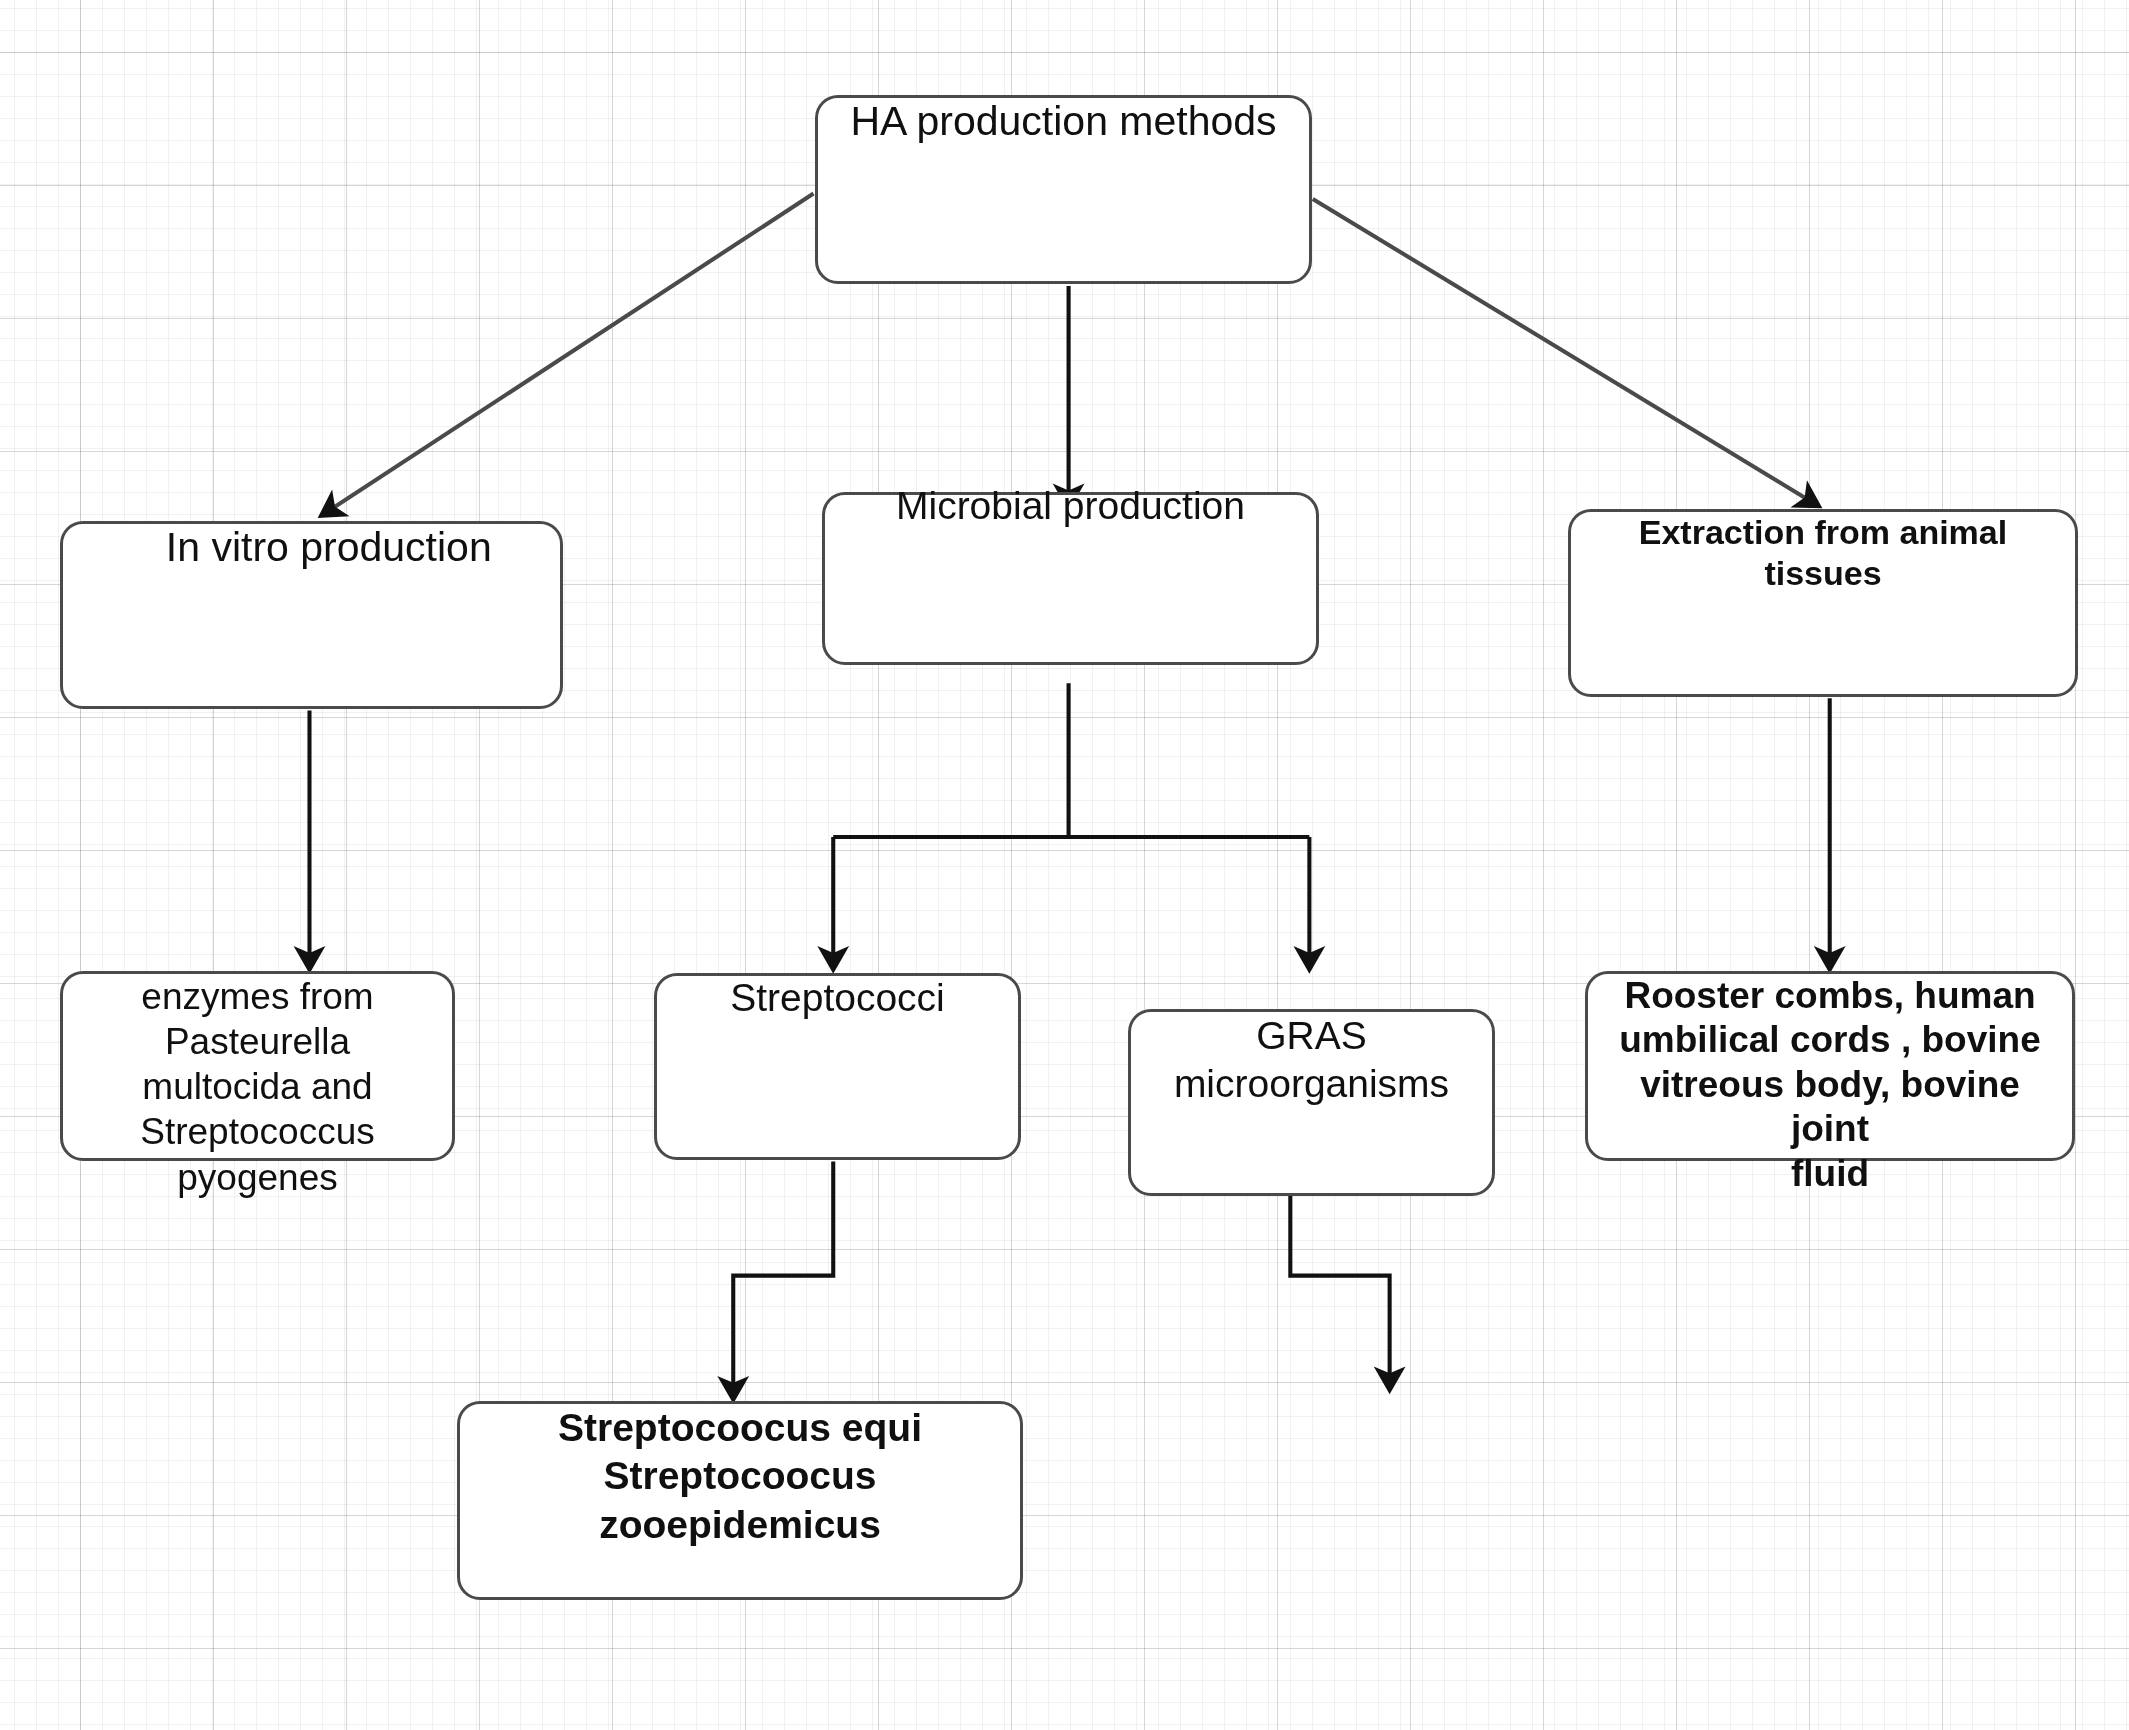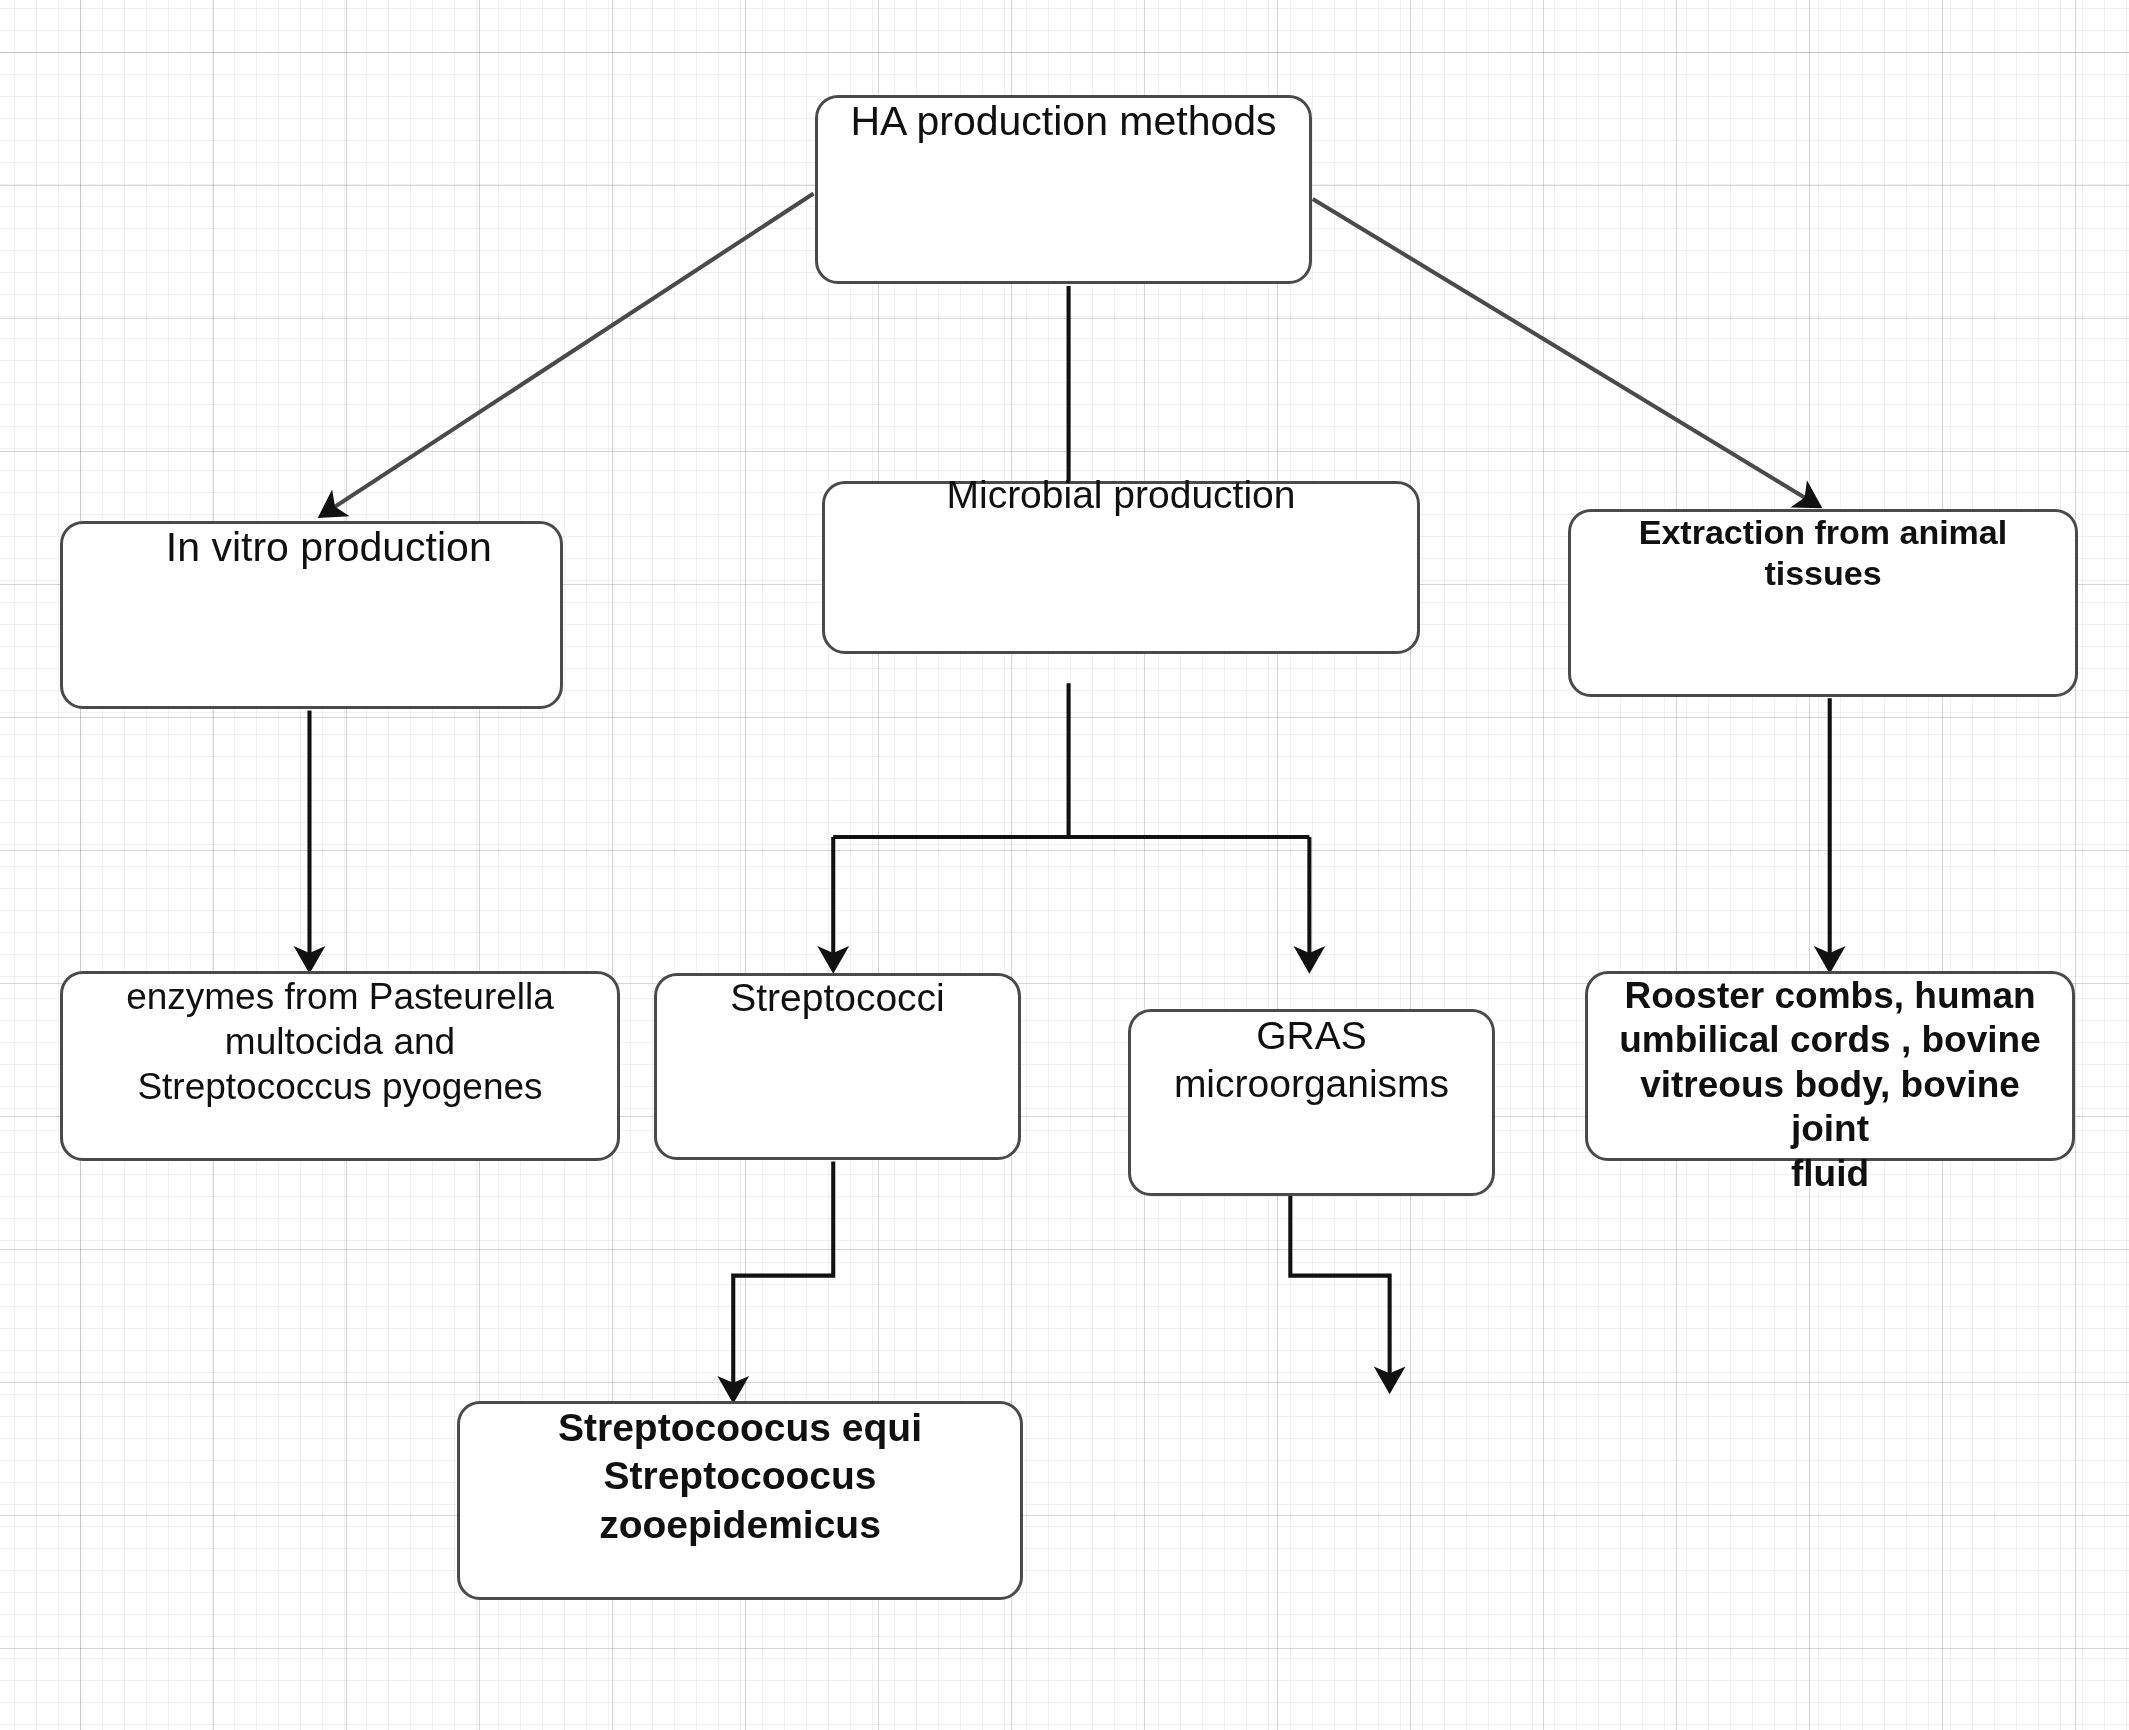--- a/index.html
+++ b/index.html
@@ -54,27 +54,27 @@
     padding: 0 9.5px;
     white-space: pre-line;
   }
   
   #node-root      { left:815px; top:95px;  width:497px;  height:189px; }
   #node-root .label      { font-size: 41px; font-weight: 400; }
 
   #node-invitro   { left:60px;   top:521px;  width:503px;  height:188px; }
   #node-invitro .label   { font-size: 41px; font-weight: 400; padding-left: 44px; }
 
-  #node-microbial { left:822px; top:481px;  width:598px;  height:173px; }
+  #node-microbial { left:822px; top:492px;  width:497px;  height:173px; }
   #node-microbial .label { font-size: 39px; font-weight: 400; position: relative; top: -11px; }
 
   #node-extraction{ left:1568px; top:509px;  width:510px;  height:188px; }
   #node-extraction .label{ font-size: 34px; font-weight: 700; line-height: 1.20; }
 
-  #node-enzymes   { left:60px;   top:971px; width:560px;  height:190px; }
+  #node-enzymes   { left:60px;   top:971px; width:395px;  height:190px; }
   #node-enzymes .label   { font-size: 37px; font-weight: 400; line-height: 1.22; }
 
   #node-strepto   { left:654px;  top:973px; width:367px;  height:187px; }
   #node-strepto .label   { font-size: 39px; font-weight: 400; }
 
   #node-gras      { left:1128px; top:973px; width:367px;  height:187px;margin-top:36px; }
   #node-gras .label      { font-size: 39px; font-weight: 400; line-height: 1.22; }
 
   #node-rooster   { left:1585px; top:971px; width:490px;  height:190px; }
   #node-rooster .label   { font-size: 37px; font-weight: 700; line-height: 1.20; }

